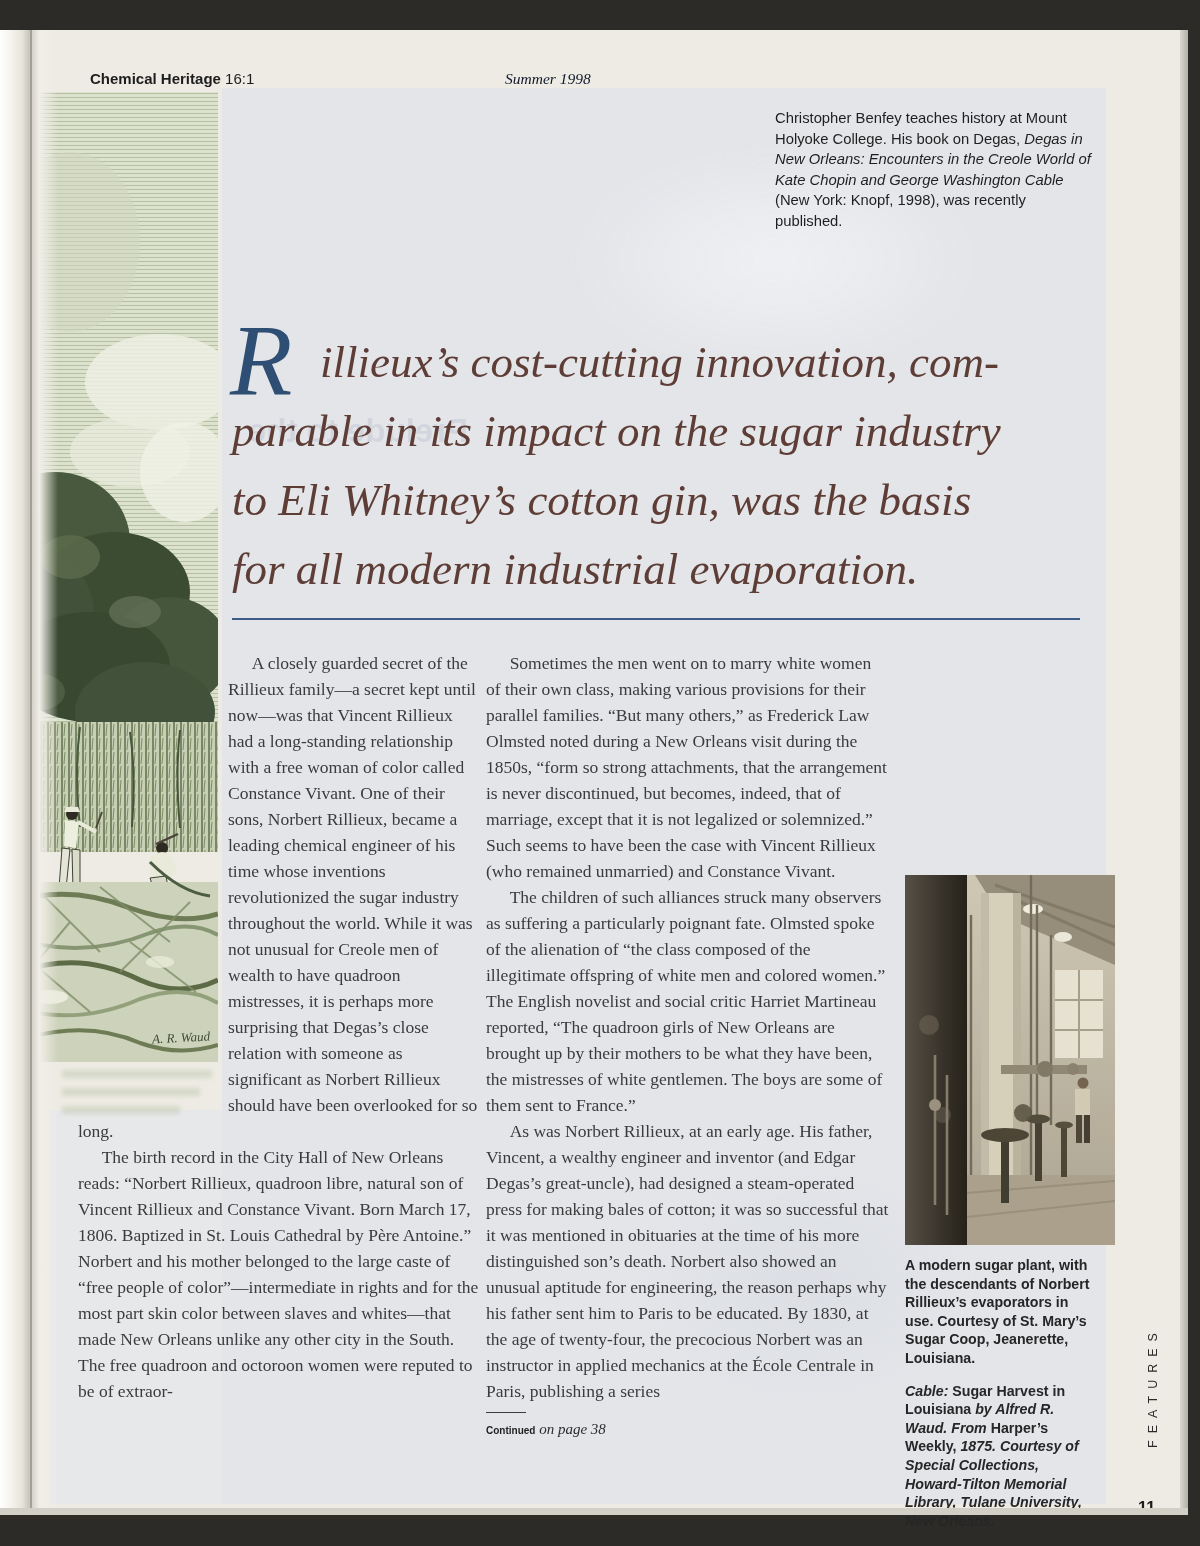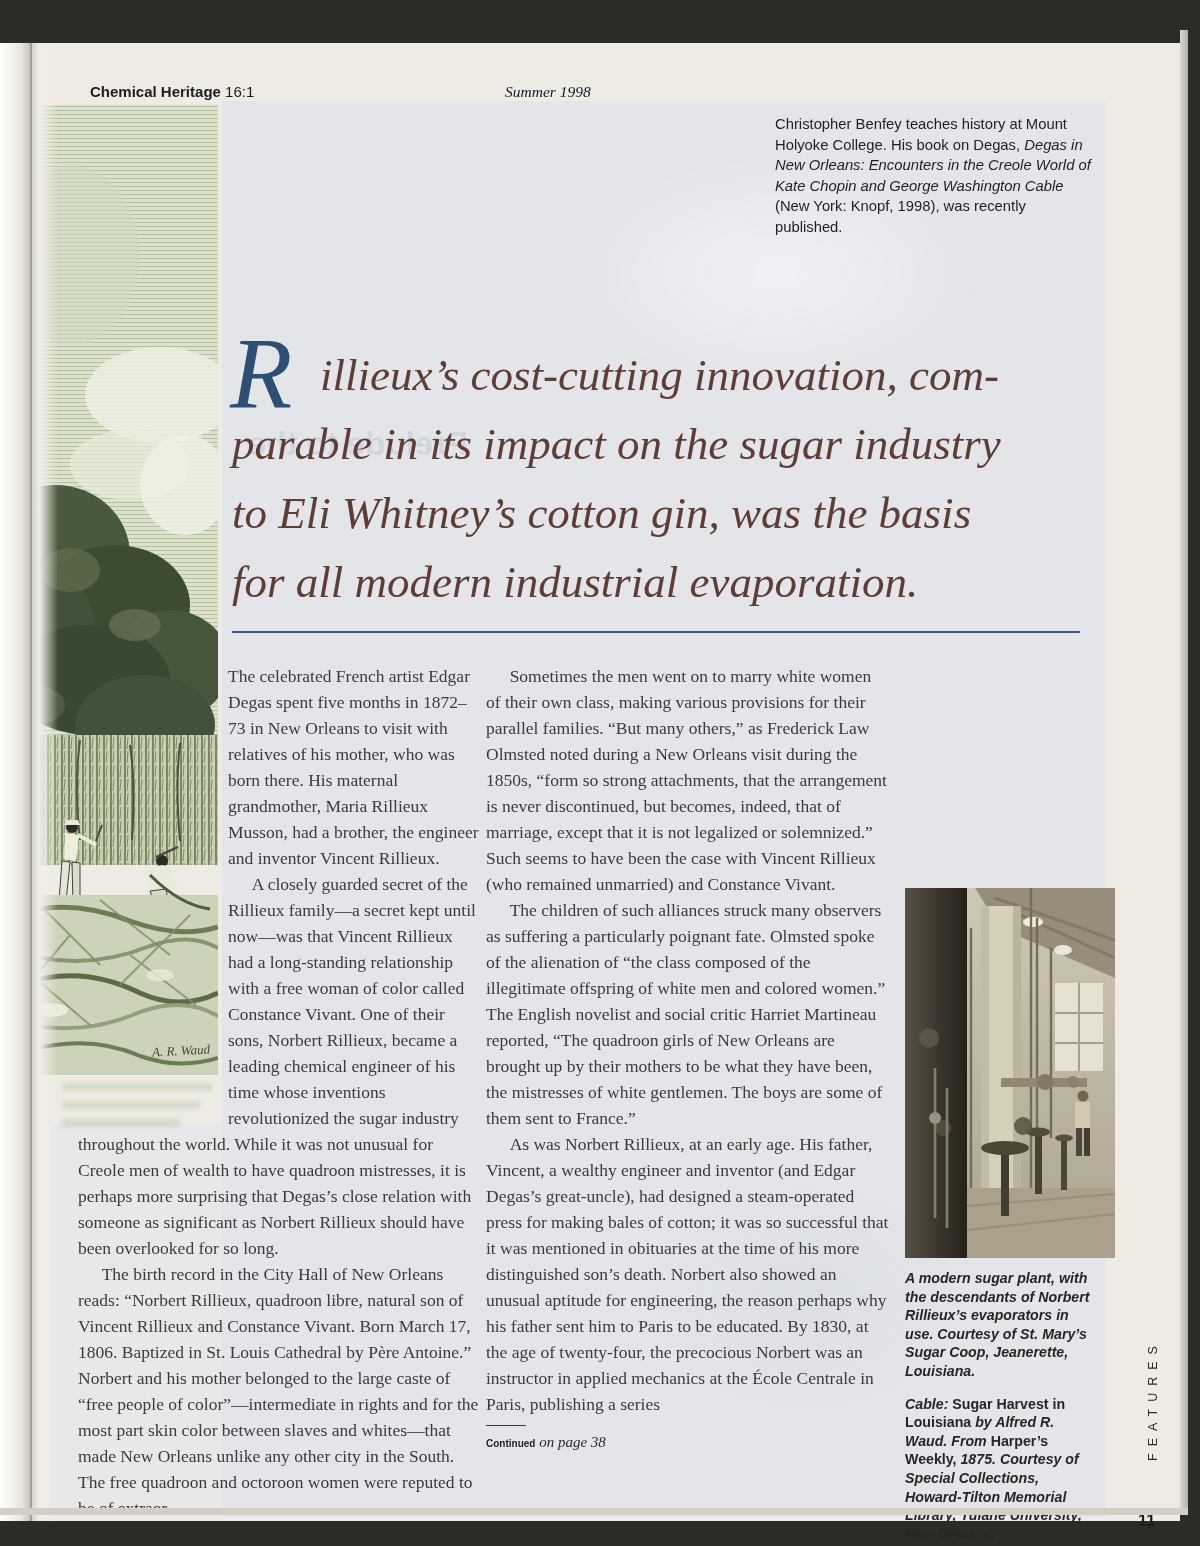--- a/index.html
+++ b/index.html
@@ -4,40 +4,39 @@
 <style>
   html,body{margin:0;padding:0;}
   body{
     width:1200px;height:1546px;position:relative;overflow:hidden;
     background:#2c2b28;
     font-family:"Liberation Serif",serif;
   }
   .page{
     position:absolute;left:0;top:30px;width:1180px;height:1478px;
     background:#edebe3;
-    margin-top:13px;
   }
   .edge-right{position:absolute;left:1180px;top:30px;width:8px;height:1484px;
     background:linear-gradient(90deg,#dad7ce,#b3b0a7);}
   .edge-bottom{position:absolute;left:0;top:1508px;width:1188px;height:7px;background:#d2cfc6;}
   .tint{position:absolute;left:222px;top:58px;width:884px;height:1416px;background:#e3e5e9;}
   .tint2{position:absolute;left:50px;top:1080px;width:172px;height:394px;background:#e7e8ea;}
   .spine{position:absolute;left:0;top:0;width:58px;height:1478px;
     background:linear-gradient(90deg,#ffffff 0%,#f7f5ef 16%,#e7e4db 38%,#c9c6bd 50%,#f0eee7 68%,rgba(237,235,227,0) 100%);}
   .spine-line{position:absolute;left:30px;top:0;width:2px;height:1478px;background:rgba(116,114,106,.5);}
 
   
   .hdr-left{position:absolute;left:90px;top:40px;font-family:"Liberation Sans",sans-serif;
     font-size:15px;color:#1d1d1d;}
   .hdr-left b{font-weight:700;}
   .hdr-right{position:absolute;left:505px;top:40px;font-family:"Liberation Serif",serif;
     font-style:italic;font-size:15.5px;color:#0f172a;}
 
   
-  .byline{position:absolute;left:775px;top:71px;width:318px;
+  .byline{position:absolute;left:775px;top:78px;width:318px;
     font-family:"Liberation Sans",sans-serif;font-size:14.8px;line-height:20.6px;color:#1f1f1f;}
   .sg-i{font-style:italic;}
   .sg-rm{font-style:normal;}
 
   
   .blob{position:absolute;pointer-events:none;}
   .blob1{left:560px;top:110px;width:430px;height:240px;
     background:radial-gradient(ellipse at center,rgba(250,250,252,.55),rgba(250,250,252,0) 70%);filter:blur(8px);}
   .blob2{left:640px;top:1140px;width:330px;height:230px;
     background:radial-gradient(ellipse at center,rgba(205,209,219,.30),rgba(205,209,219,0) 70%);filter:blur(10px);}
@@ -75,21 +74,21 @@
   .cont-bold{font-family:"Liberation Sans",sans-serif;font-weight:700;font-style:normal;font-size:10px;color:#1e1e1e;}
   .cont-it{font-family:"Liberation Serif",serif;font-style:italic;font-size:15px;color:#2c2c2c;}
 
   
   .photo{position:absolute;left:905px;top:845px;width:210px;height:370px;}
 
   
   .captions{position:absolute;left:905px;top:1226px;width:194px;
     font-family:"Liberation Sans",sans-serif;font-size:14.2px;line-height:18.6px;
     font-weight:600;color:#262626;}
-  .cap1{font-style:italic;}
+  .cap1{}
   .cap2{margin-top:14px;font-style:normal;}
 
   
   .features{position:absolute;left:1092px;top:1350px;width:122px;text-align:center;
     transform:rotate(-90deg);font-family:"Liberation Sans",sans-serif;font-size:12.5px;
     letter-spacing:7px;color:#2a2a2a;}
   .pagenum{position:absolute;left:1138px;top:1468px;font-family:"Liberation Sans",sans-serif;
     font-weight:700;font-size:16.5px;color:#1c1c1c;}
 </style>
 </head>
@@ -182,21 +181,20 @@
     <span class="dropcap">R</span>
     <span class="qline first">illieux’s cost-cutting innovation, com-</span>
     <span class="qline">parable in its impact on the sugar industry</span>
     <span class="qline">to Eli Whitney’s cotton gin, was the basis</span>
     <span class="qline">for all modern industrial evaporation.</span>
     <div class="quote-rule"></div>
   </div>
 
   <div class="col col1">
     <div class="wrap-spacer"></div>
-    <p>The celebrated French artist Edgar Degas spent five months in 1872–73 in New Orleans to visit with relatives of his mother, who was born there. His maternal grandmother, Maria Rillieux Musson, had a brother, the engineer and inventor Vincent Rillieux.</p>
     <p class="ind">A closely guarded secret of the Rillieux family—a secret kept until now—was that Vincent Rillieux had a long-standing relationship with a free woman of color called Constance Vivant. One of their sons, Norbert Rillieux, became a leading chemical engineer of his time whose inventions revolutionized the sugar industry throughout the world. While it was not unusual for Creole men of wealth to have quadroon mistresses, it is perhaps more surprising that Degas’s close relation with someone as significant as Norbert Rillieux should have been overlooked for so long.</p>
     <p class="ind">The birth record in the City Hall of New Orleans reads: “Norbert Rillieux, quadroon libre, natural son of Vincent Rillieux and Constance Vivant. Born March 17, 1806. Baptized in St. Louis Cathedral by Père Antoine.” Norbert and his mother belonged to the large caste of “free people of color”—intermediate in rights and for the most part skin color between slaves and whites—that made New Orleans unlike any other city in the South. The free quadroon and octoroon women were reputed to be of extraor-</p>
   </div>
 
   <div class="col col2">
     <p class="ind">Sometimes the men went on to marry white women of their own class, making various provisions for their parallel families. “But many others,” as Frederick Law Olmsted noted during a New Orleans visit during the 1850s, “form so strong attachments, that the arrangement is never discontinued, but becomes, indeed, that of marriage, except that it is not legalized or solemnized.” Such seems to have been the case with Vincent Rillieux (who remained unmarried) and Constance Vivant.</p>
     <p class="ind">The children of such alliances struck many observers as suffering a particularly poignant fate. Olmsted spoke of the alienation of “the class composed of the illegitimate offspring of white men and colored women.” The English novelist and social critic Harriet Martineau reported, “The quadroon girls of New Orleans are brought up by their mothers to be what they have been, the mistresses of white gentlemen. The boys are some of them sent to France.”</p>
     <p class="ind">As was Norbert Rillieux, at an early age. His father, Vincent, a wealthy engineer and inventor (and Edgar Degas’s great-uncle), had designed a steam-operated press for making bales of cotton; it was so successful that it was mentioned in obituaries at the time of his more distinguished son’s death. Norbert also showed an unusual aptitude for engineering, the reason perhaps why his father sent him to Paris to be educated. By 1830, at the age of twenty-four, the precocious Norbert was an instructor in applied mechanics at the École Centrale in Paris, publishing a series</p>
     <div class="continued">
       <div class="cont-rule"></div>

